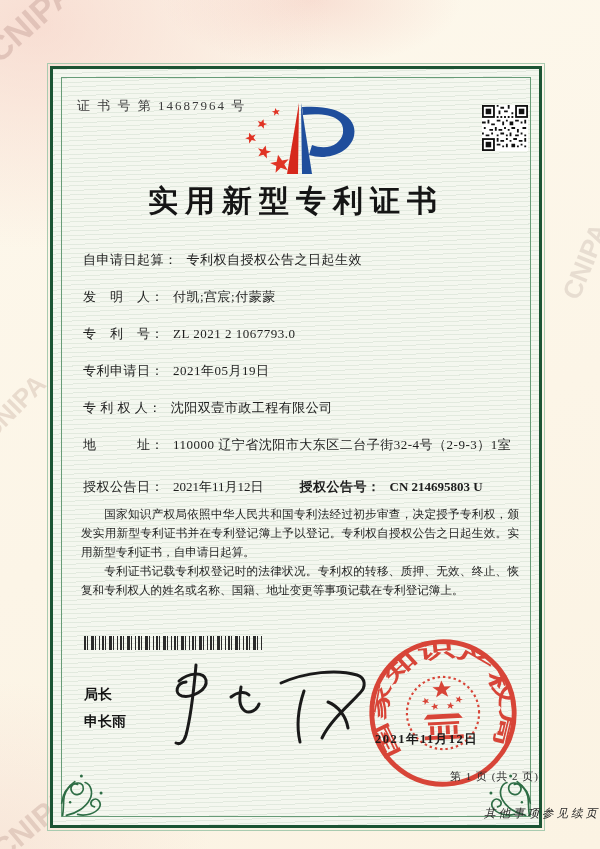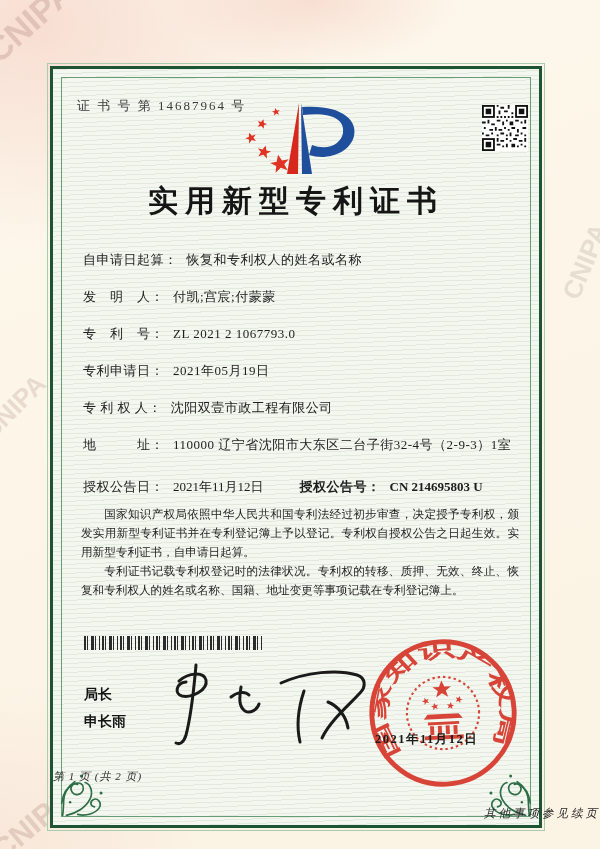--- a/index.html
+++ b/index.html
@@ -63,22 +63,22 @@
       #2b2b2b 7px 10px, transparent 10px 11px,
       #2b2b2b 11px 12px, transparent 12px 15px,
       #2b2b2b 15px 16px, transparent 16px 18px);}
   .officer{position:absolute;left:31px;top:612px;
     font-family:"Liberation Sans","DejaVu Sans",sans-serif;
     font-size:14px;font-weight:700;color:#151515;line-height:27px;}
   .signature{position:absolute;left:98px;top:588px;width:250px;height:100px;}
   .seal{position:absolute;left:312px;top:566px;width:156px;height:156px;opacity:0.93;}
   .seal-date{position:absolute;left:322px;top:662px;width:170px;font-size:12.5px;
     font-weight:700;letter-spacing:1.5px;color:#1b1b1b;white-space:nowrap;}
-  .page-info{position:absolute;left:0;top:700px;width:100%;text-align:left;
-    font-size:11px;letter-spacing:1px;color:#2d2d2d;font-style:italic;}
+  .page-info{position:absolute;left:0;top:700px;width:100%;text-align:right;
+    font-size:11px;letter-spacing:1px;color:#2d2d2d;}
   .footer-note{position:absolute;left:0;top:806px;width:100%;text-align:right;
     font-size:11.5px;letter-spacing:3px;color:#2a2a2a;font-style:italic;}
 </style>
 </head>
 <body>
 
 <div class="page">
 
   <span class="wm wm1">CNIPA</span>
   <span class="wm wm2">CNIPA</span>
@@ -153,21 +153,21 @@
           <rect x="2" y="20" width="3" height="3"></rect>
         <path d="M8,0h1v1h-1zM10,1h2v1h-2zM14,0h1v2h-1zM9,3h1v2h-1zM12,3h2v1h-2zM16,4h1v1h-1zM8,6h1v1h-1zM10,6h1v1h-1zM12,6h1v1h-1zM14,6h1v1h-1zM16,6h1v1h-1zM0,9h2v1h-2zM3,8h1v2h-1zM5,10h2v1h-2zM8,8h2v1h-2zM11,9h1v2h-1zM13,8h1v1h-1zM15,9h2v2h-2zM18,8h2v1h-2zM21,9h1v1h-1zM23,8h1v2h-1zM1,12h1v1h-1zM4,13h2v1h-2zM7,12h1v2h-1zM9,13h2v1h-2zM12,12h1v1h-1zM14,13h1v1h-1zM16,12h2v1h-2zM19,13h1v2h-1zM22,12h2v1h-2zM0,15h1v1h-1zM2,16h2v1h-2zM5,15h1v1h-1zM8,16h1v1h-1zM10,15h2v1h-2zM13,16h1v1h-1zM15,15h1v2h-1zM18,16h2v1h-2zM21,15h1v1h-1zM23,16h1v1h-1zM8,18h1v2h-1zM10,19h2v1h-2zM13,18h1v1h-1zM15,19h1v1h-1zM17,18h2v1h-2zM20,19h2v1h-2zM23,18h1v2h-1zM8,21h2v1h-2zM11,22h1v1h-1zM13,21h1v2h-1zM16,21h2v2h-2zM19,22h1v1h-1zM21,21h1v1h-1zM23,22h1v1h-1z"></path>
       </g>
     </svg>
 
     <div class="title">实用新型专利证书</div>
 
     <div class="fields">
       <div class="frow">
         <span class="lab">自申请日起算：</span>
-        <span class="val">恢复和专利权人的姓名或名称</span>
+        <span class="val">专利权自授权公告之日起生效</span>
       </div>
       <div class="frow">
         <span class="lab">发　明　人：</span>
         <span class="val">付凯;宫宸;付蒙蒙</span>
       </div>
       <div class="frow">
         <span class="lab">专　利　号：</span>
         <span class="val">ZL 2021 2 1067793.0</span>
       </div>
       <div class="frow">

